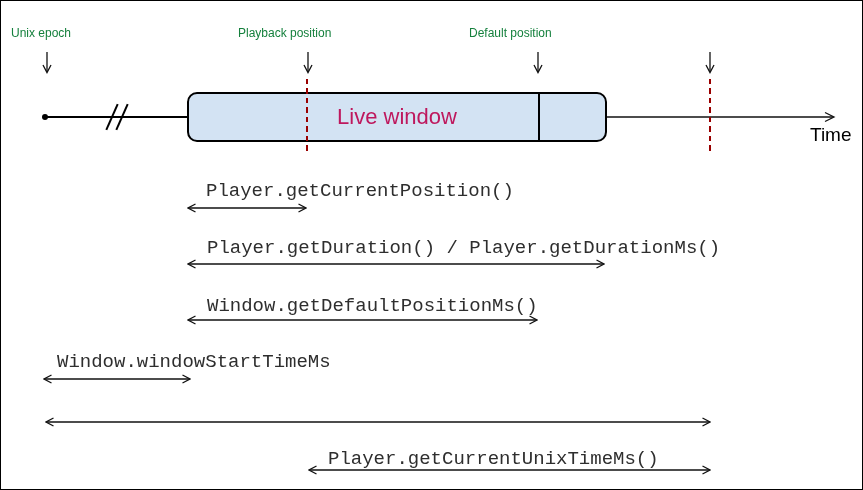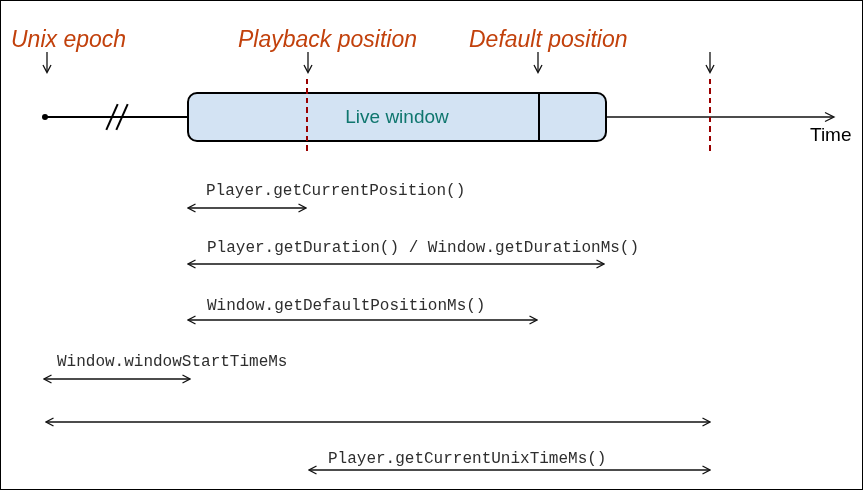--- a/index.html
+++ b/index.html
@@ -12,24 +12,23 @@
     position:relative;
     width:863px;height:490px;
     box-sizing:border-box;
     border:1.5px solid #000;
     background:#fff;
     font-family:"Liberation Sans", sans-serif;
     overflow:hidden;
   }
   .top-label{
     position:absolute;
-    font-size:23px;
-    color:#c2410c;
+    font-size:12px;
+    color:#15803d;
     white-space:nowrap;
-    font-style:italic;
   }
   .down-arrow{position:absolute;}
   .timeline-dot{
     position:absolute;
     width:6px;height:6px;border-radius:50%;
     background:var(--line-color);
   }
   .tl-line{
     position:absolute;height:1.6px;background:var(--line-color);
   }
@@ -41,41 +40,41 @@
   .live-box{
     position:absolute;
     left:186px;top:91px;width:420px;height:50px;
     box-sizing:border-box;
     background:var(--live-fill);
     border:2px solid var(--line-color);
     border-radius:10px;
     display:flex;align-items:center;justify-content:center;
   }
   .live-box-label{
-    font-size:19px;color:#0f766e;
+    font-size:22px;color:#be185d;
   }
   .live-divider{
     position:absolute;
     left:349px;top:0;width:1.8px;height:46px;
     background:var(--line-color);
   }
   .dashed-marker{
     position:absolute;
     width:1.6px;height:76px;top:78px;
     background:repeating-linear-gradient(180deg,
       var(--dash-color) 0 5.5px, transparent 5.5px 9.5px);
   }
   .time-label{
     position:absolute;left:809px;top:123px;
     font-size:19px;color:#000;
   }
   .mono-label{
     position:absolute;
     font-family:"Liberation Mono", monospace;
-    font-size:16px;
+    font-size:19px;
     color:#2e2e2e;
     white-space:nowrap;
     line-height:19px;
   }
   svg{display:block;position:absolute;}
   .arrow-stroke{stroke:#111;stroke-width:1.3;fill:none;}
 </style>
 </head>
 <body>
 
@@ -121,21 +120,21 @@
   <div class="dashed-marker" style="left:305px"></div>
   <div class="dashed-marker" style="left:708px"></div>
 
   <div class="mono-label" style="left:205px;top:181px">Player.getCurrentPosition()</div>
   <svg style="left:186px;top:201px" width="120" height="12">
     <path class="arrow-stroke" d="M1.5 6 H118.5"></path>
     <path class="arrow-stroke" d="M8.5 2 L1 6 L8.5 10"></path>
     <path class="arrow-stroke" d="M111.5 2 L119 6 L111.5 10"></path>
   </svg>
 
-  <div class="mono-label" style="left:206px;top:238px">Player.getDuration() / Window.getDurationMs()</div>
+  <div class="mono-label" style="left:206px;top:238px">Player.getDuration() / Player.getDurationMs()</div>
   <svg style="left:186px;top:257px" width="418" height="12">
     <path class="arrow-stroke" d="M1.5 6 H416.5"></path>
     <path class="arrow-stroke" d="M8.5 2 L1 6 L8.5 10"></path>
     <path class="arrow-stroke" d="M409.5 2 L417 6 L409.5 10"></path>
   </svg>
 
   <div class="mono-label" style="left:206px;top:296px">Window.getDefaultPositionMs()</div>
   <svg style="left:186px;top:313px" width="351" height="12">
     <path class="arrow-stroke" d="M1.5 6 H349.5"></path>
     <path class="arrow-stroke" d="M8.5 2 L1 6 L8.5 10"></path>

